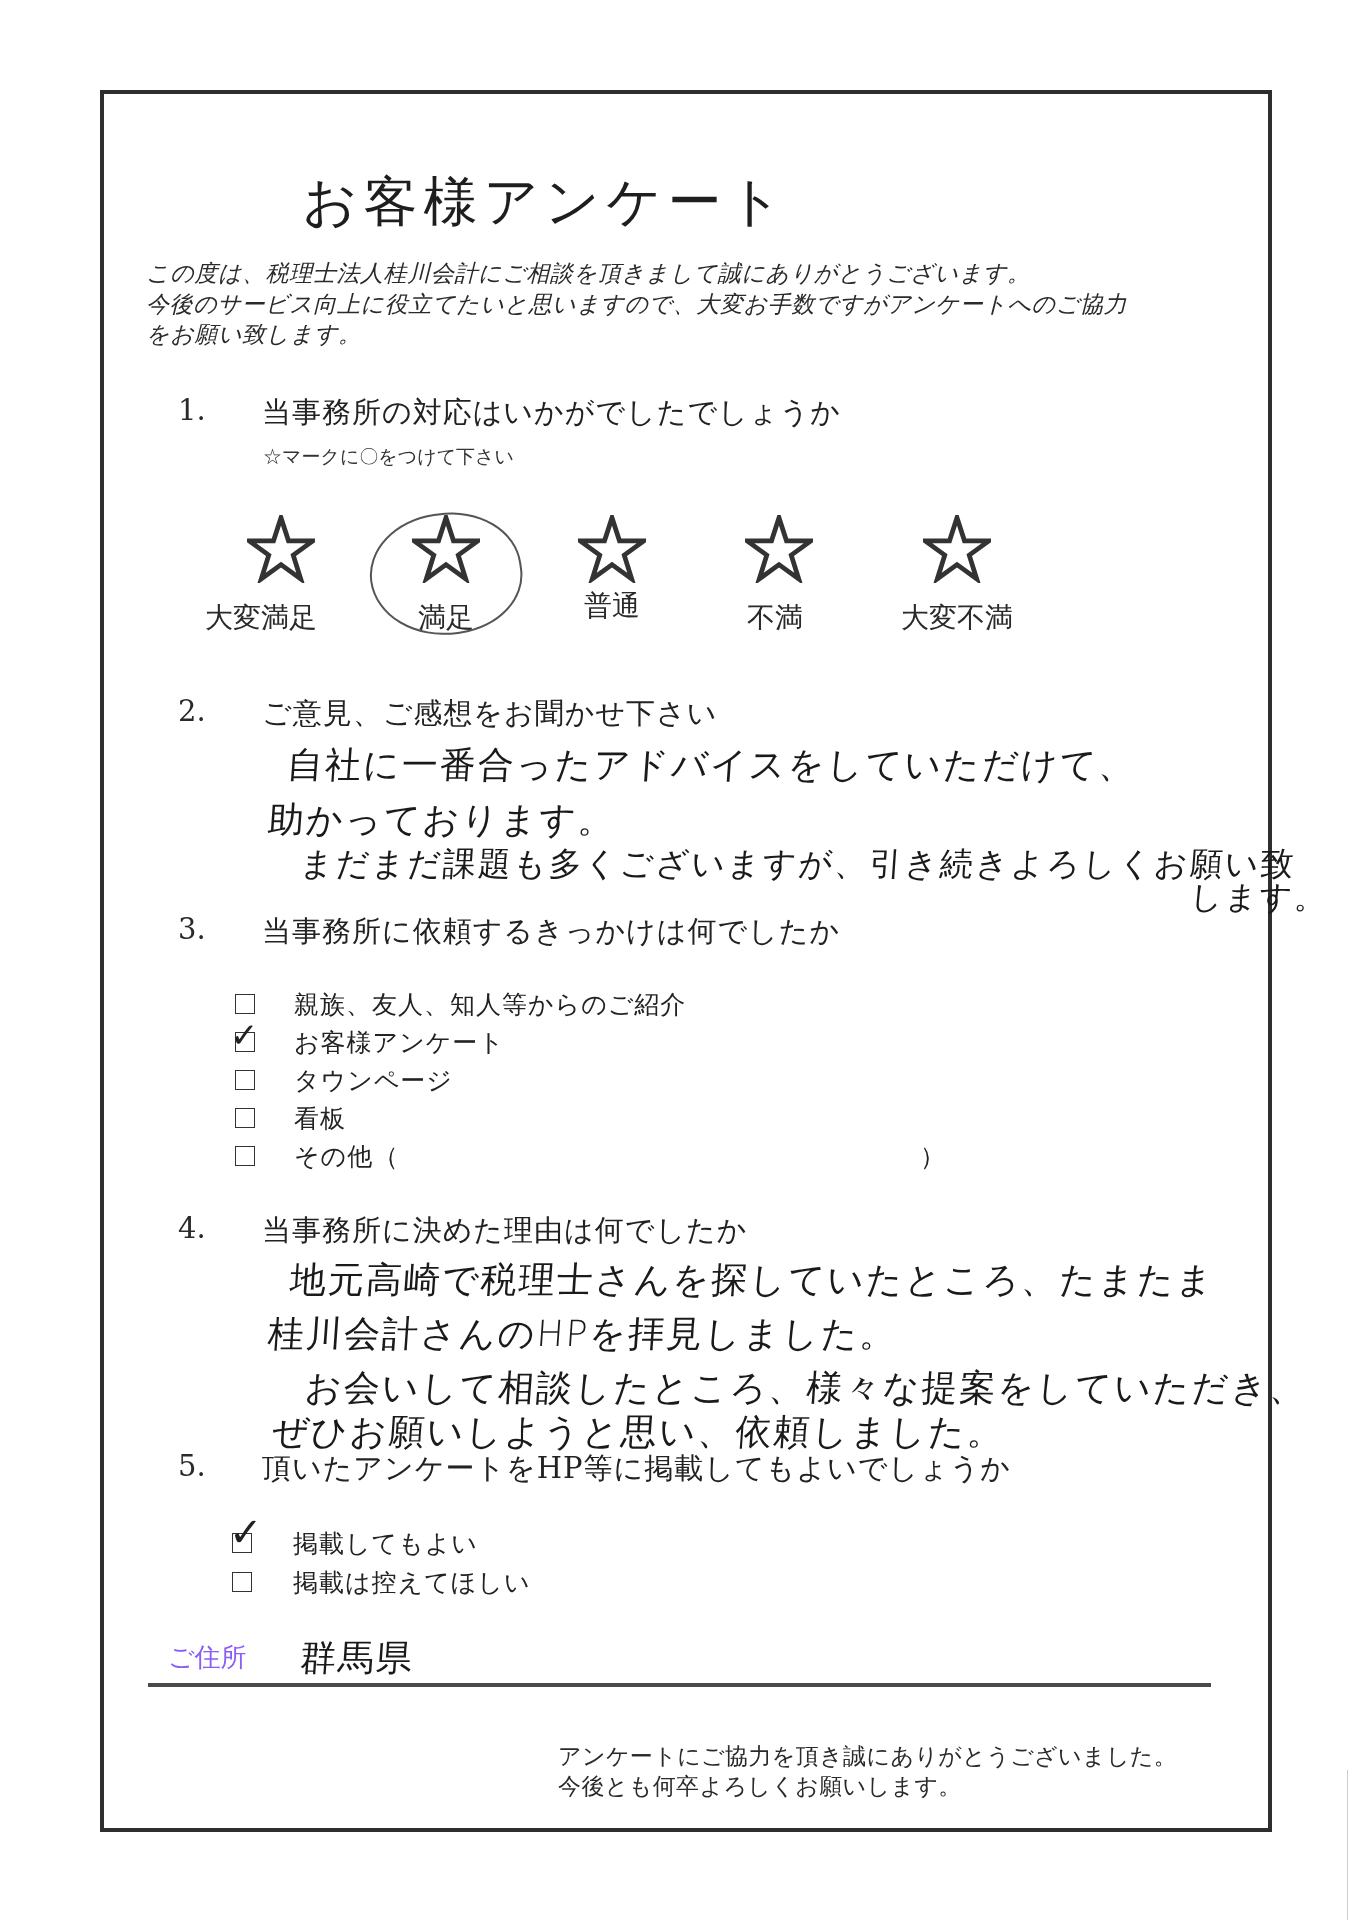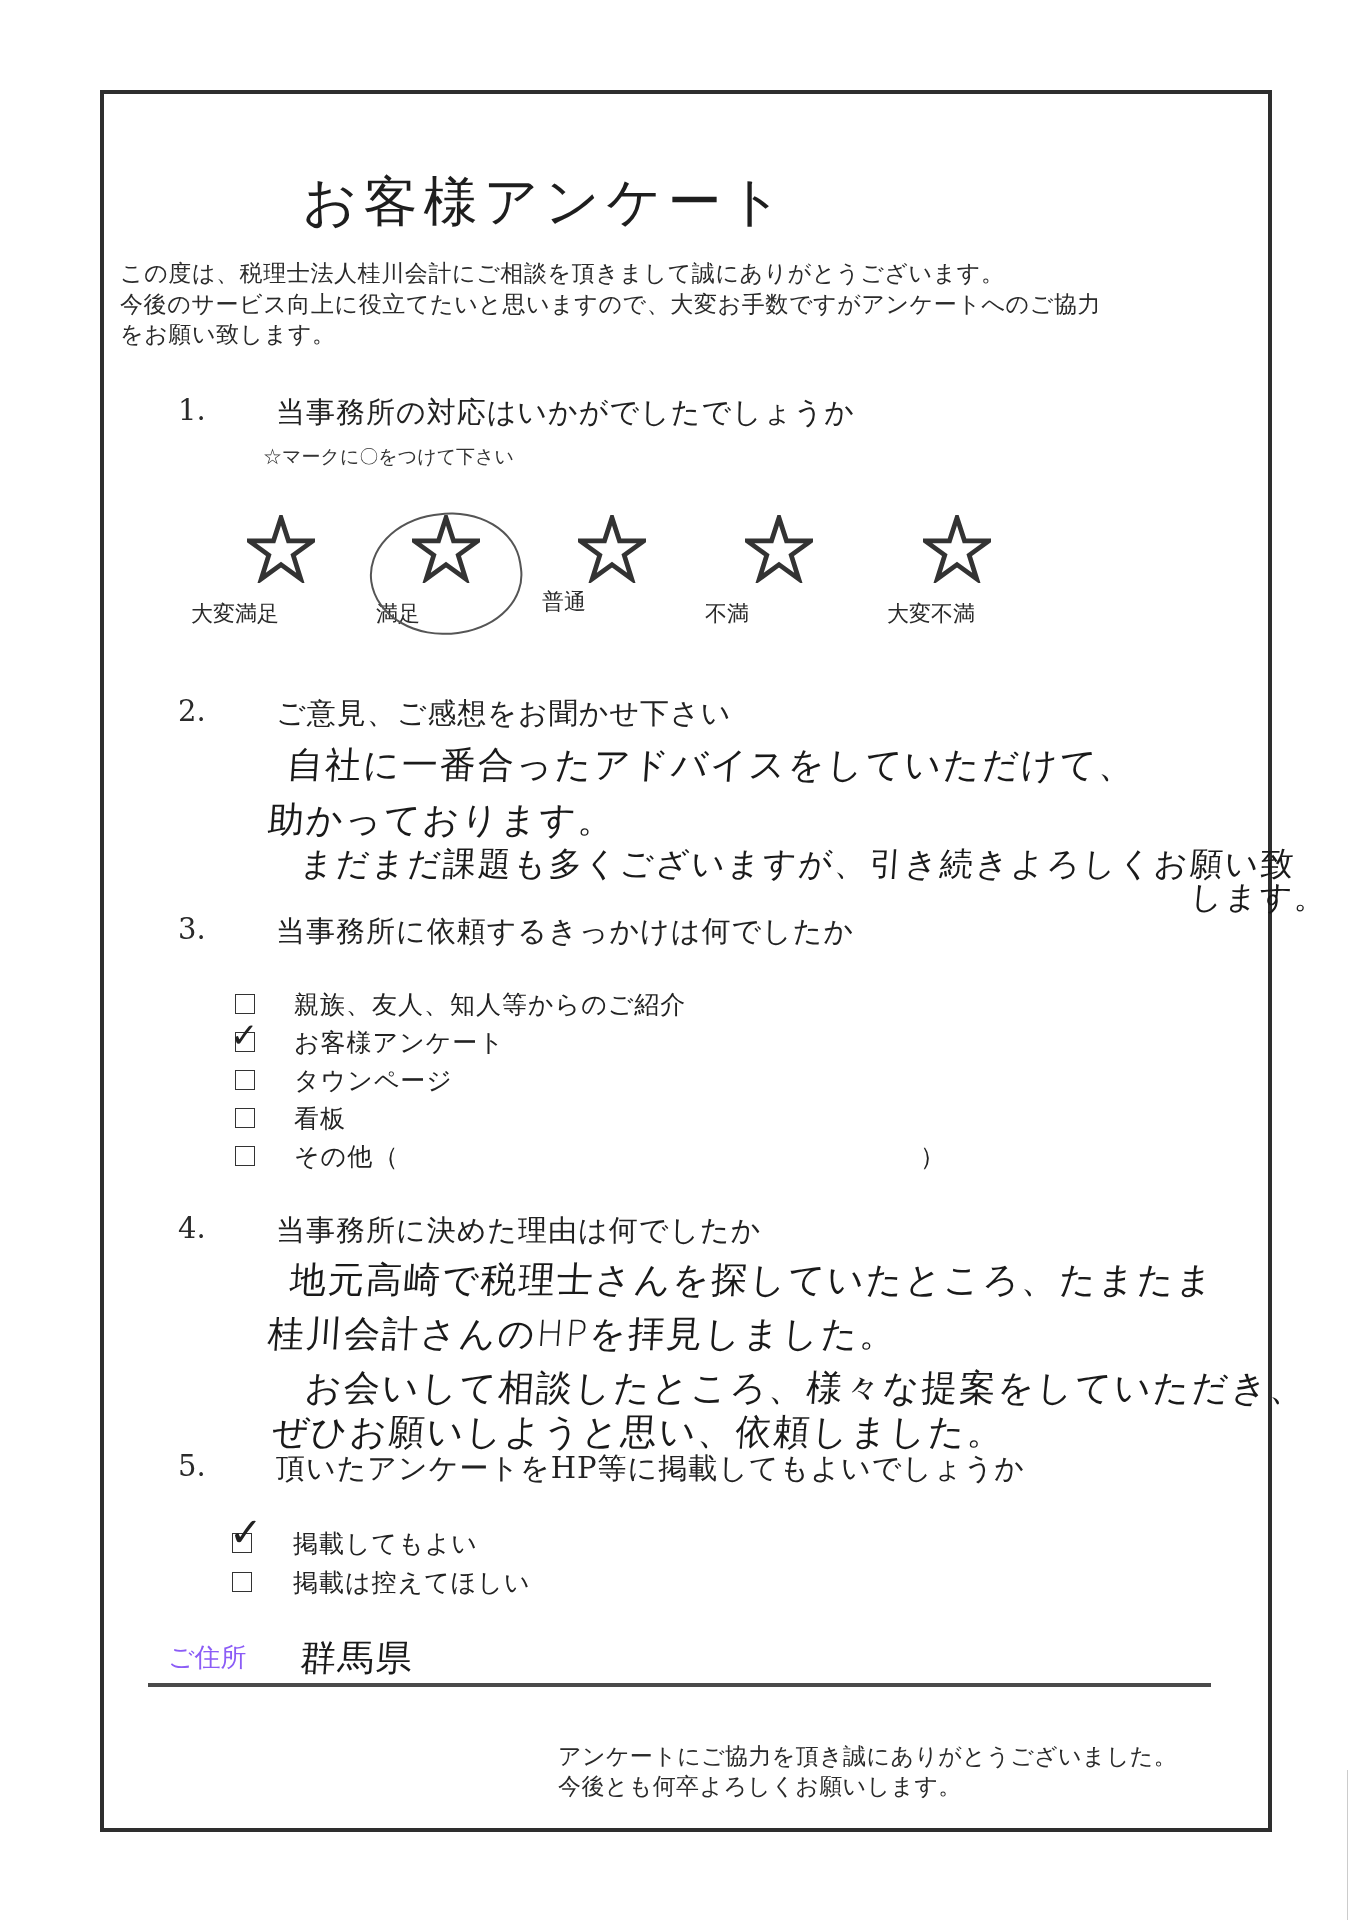--- a/index.html
+++ b/index.html
@@ -2,26 +2,26 @@
 <html><head>
   <meta charset="utf-8">
   <style>
     html, body { margin:0; padding:0; background:#ffffff; }
     body { width:1357px; height:1920px; position:relative; overflow:hidden;
       font-family:"DejaVu Serif","Liberation Serif",serif; color:#222; }
     .frame { position:absolute; left:100px; top:90px; width:1172px; height:1742px;
       border:4px solid #2e2e2e; box-sizing:border-box; }
     .abs { position:absolute; white-space:nowrap; }
     .title { left:0; width:1091px; top:166px; text-align:center; font-size:54px; letter-spacing:6px; color:#1e1e1e; }
-    .intro { left:120px; font-size:23px; letter-spacing:0.6px; color:#2a2a2a; }
+    .intro { left:146px; font-size:23px; letter-spacing:0.6px; color:#2a2a2a;font-style:italic; }
     .qnum { left:178px; font-size:29px; color:#2a2a2a; }
-    .qtext { left:262px; font-size:29px; letter-spacing:1px; color:#222;margin-left:14px; }
+    .qtext { left:262px; font-size:29px; letter-spacing:1px; color:#222; }
     .sub { left:263px; font-size:19px; color:#333; }
     .star { position:absolute; width:68px; height:68px; }
-    .star-label { position:absolute; font-size:22px; color:#2a2a2a; width:140px; }
+    .star-label { position:absolute; font-size:28px; color:#2a2a2a; text-align:center; width:140px; }
     .circle { position:absolute; left:370px; top:513px; width:148px; height:118px;
       border:2px solid #555; border-radius:50% 52% 48% 55%; transform:rotate(-8deg); }
     .hand { font-family:"DejaVu Sans","Liberation Sans",sans-serif; font-size:36px; color:#1a1a1a;
       font-weight:300; letter-spacing:2px; transform:skewX(-4deg); }
     .cb { position:absolute; width:20px; height:20px; border:1.6px solid #333; box-sizing:border-box; }
     .check { position:absolute; font-family:"DejaVu Sans",sans-serif; font-size:34px; color:#222; line-height:1; }
     .opt { font-size:25px; color:#222; letter-spacing:1px; }
     .addr-label { left:168px; top:1640px; font-size:26px; color:#8b5cf6; }
     .addr-val { left:300px; top:1634px; }
     .underline { position:absolute; left:148px; top:1683px; width:1063px; height:4px; background:#4a4a4a; }

